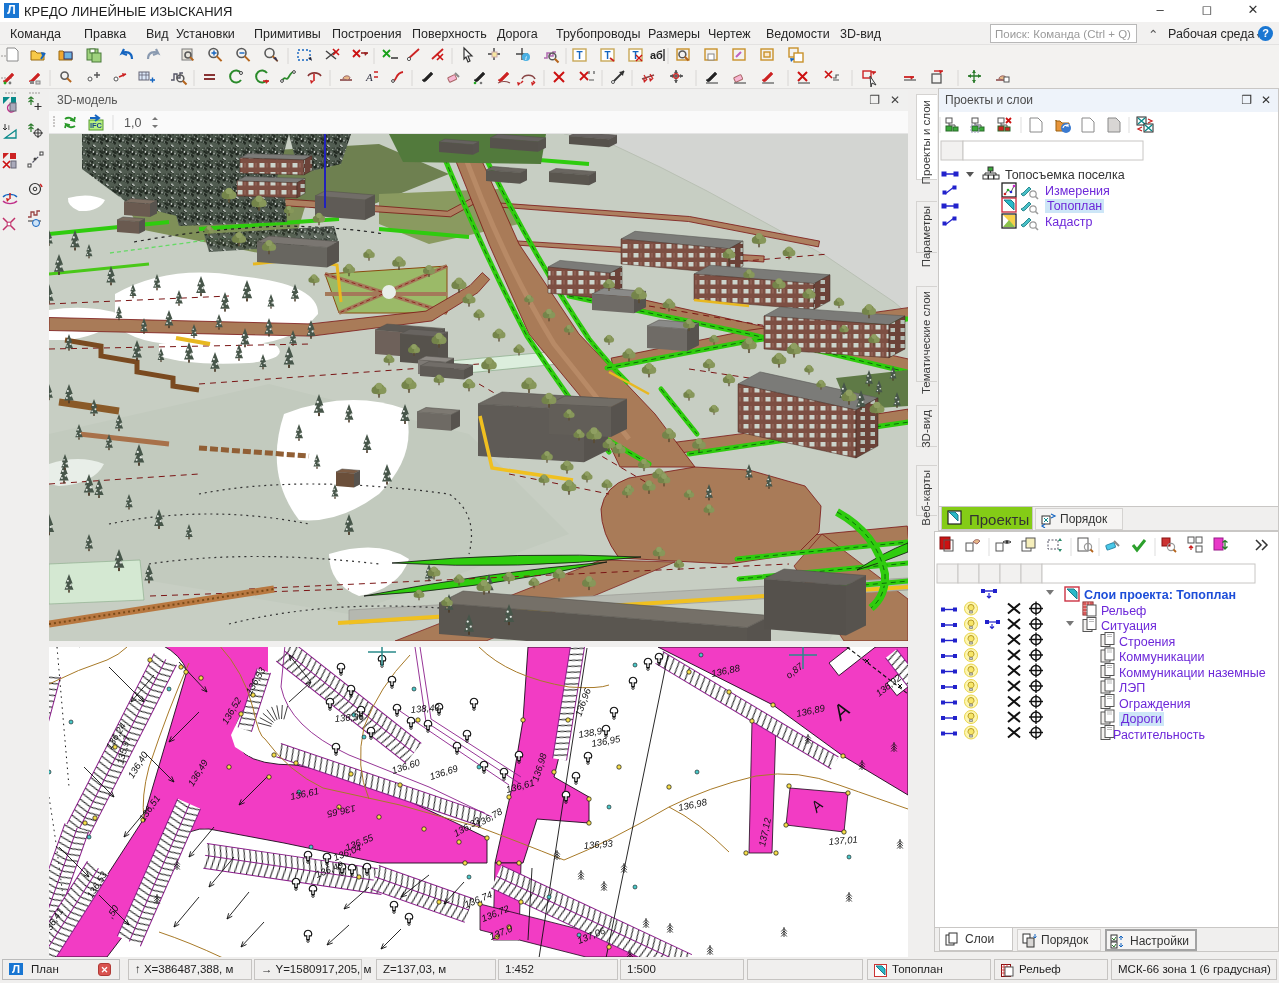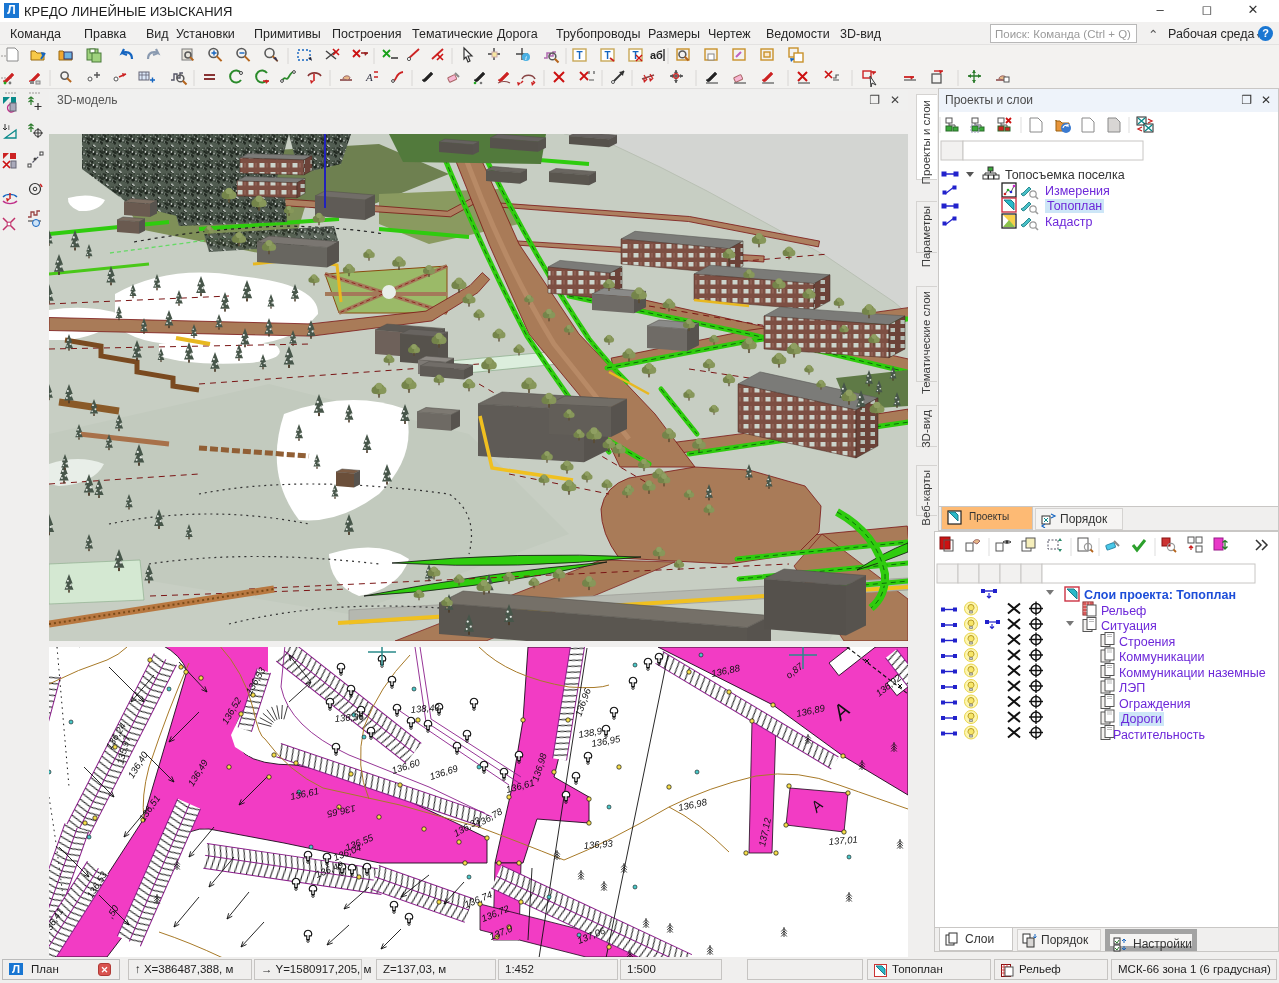--- a/index.html
+++ b/index.html
@@ -36,21 +36,21 @@
   <div class="winbtn" style="left:1190px">◻</div>
   <div class="winbtn" style="left:1236px">✕</div>
 </div>
 <div id="menubar">
   <span class="menu" style="left:10px">Команда</span>
   <span class="menu" style="left:84px">Правка</span>
   <span class="menu" style="left:146px">Вид</span>
   <span class="menu" style="left:176px">Установки</span>
   <span class="menu" style="left:254px">Примитивы</span>
   <span class="menu" style="left:332px">Построения</span>
-  <span class="menu" style="left:412px">Тематические</span>
+  <span class="menu" style="left:412px">Поверхность</span>
   <span class="menu" style="left:497px">Дорога</span>
   <span class="menu" style="left:556px">Трубопроводы</span>
   <span class="menu" style="left:648px">Размеры</span>
   <span class="menu" style="left:708px">Чертеж</span>
   <span class="menu" style="left:766px">Ведомости</span>
   <span class="menu" style="left:840px">3D-вид</span>
   <span id="searchbox">Поиск: Команда (Ctrl + Q)</span>
   <span class="menu" style="left:1148px;color:#555">⌃</span>
   <span class="menu" style="left:1168px">Рабочая среда<span style="font-size:8px;color:#555">&nbsp;▾</span></span>
   <span style="position:absolute;left:1258px;top:4px;width:15px;height:15px;border-radius:8px;background:#1976d2;color:#fff;font-size:11px;font-weight:bold;text-align:center;line-height:15px">?</span>
@@ -440,20 +440,38 @@
         <path d="M1 12h13" stroke="#333"></path>
         <circle cx="9" cy="14" r="3.5" fill="#cfe4f7" stroke="#1565c0"></circle>
       </g>
     </svg>
   </div>
 <div id="view3d">
   <div id="view3d-title">
       <span style="position:absolute;left:8px;top:3px">3D-модель</span>
     <span style="position:absolute;right:28px;top:3px;color:#444">❐</span>
     <span style="position:absolute;right:8px;top:3px;color:#444">✕</span>
+    </div>
+  <div id="view3d-tools">
+      <svg width="859" height="23" style="position:absolute;left:0;top:0">
+        <g fill="#b8b6b4">
+          <circle cx="5" cy="6" r="1"></circle>
+          <circle cx="5" cy="9" r="1"></circle>
+          <circle cx="5" cy="12" r="1"></circle>
+          <circle cx="5" cy="15" r="1"></circle>
+        </g>
+        <path d="M16 8a6 6 0 0 1 9 2l-4-1m4 1l1-4" stroke="#2a9a2a" stroke-width="1.8" fill="none"></path>
+        <path d="M26 15a6 6 0 0 1-9-2l4 1m-4-1l-1 4" stroke="#2a9a2a" stroke-width="1.8" fill="none"></path>
+        <rect x="40" y="9" width="14" height="10" fill="#b8f080" stroke="#559a30"></rect>
+        <text x="47" y="17" font-size="7.5" text-anchor="middle" font-weight="bold" fill="#1a4a8a">IFC</text>
+        <path d="M41 7h8m-3-3l4 3-4 3" stroke="#1565c0" stroke-width="2" fill="none"></path>
+        <line x1="64" y1="4" x2="64" y2="19" stroke="#ddd"></line>
+        <text x="75" y="16" font-size="12.5" fill="#555">1,0</text>
+        <path d="M103 9l3-3 3 3zM103 14l3 3 3-3z" fill="#777"></path>
+      </svg>
     </div>
   <div id="canvas3d">
       <svg width="859" height="507" viewBox="0 0 859 507" style="position:absolute;left:0;top:0">
         <defs>
 <pattern id="forest" width="13" height="13" patternUnits="userSpaceOnUse">
  <rect width="13" height="13" fill="#515c51"></rect>
  <circle cx="4.2" cy="2.0" r="1.3" fill="#232b23"></circle>
             <circle cx="10.7" cy="1.2" r="1.2" fill="#465246"></circle>
             <circle cx="2.8" cy="1.1" r="1.1" fill="#2d362d"></circle>
             <circle cx="1.2" cy="5.5" r="1.4" fill="#232b23"></circle>
@@ -1317,21 +1335,21 @@
           <path d="M0 10l2-1 6-6 2 2-6 6-2 1z" fill="#49c0c8" stroke="#2a8a90"></path>
           <circle cx="12" cy="10" r="3.2" fill="none" stroke="#9a9a9a" stroke-width="1.2"></circle>
           <line x1="14.5" y1="12.5" x2="17" y2="15" stroke="#9a9a9a" stroke-width="1.6"></line>
         </g>
       </svg>
 <div class="treerow" style="left:66px;top:79px;font-weight:normal;color:#333">Топосъемка поселка</div>
 <div class="treerow" style="left:106px;top:95px">Измерения</div>
 <div class="treerow" style="left:106px;top:110px"><span style="background:#cde6f7;padding:0 2px">Топоплан</span></div>
 <div class="treerow" style="left:106px;top:126px">Кадастр</div>
 <div style="position:absolute;left:0px;top:417px;width:339px;height:24px;background:#f0efee;border-top:1px solid #c9c7c5">
-<div style="position:absolute;left:2px;top:0px;width:92px;height:23px;background:#fdba74;border:1px solid #c9c7c5;border-top:none;font-size:10px;color:#333">
+<div style="position:absolute;left:2px;top:0px;width:92px;height:23px;background:#84cc16;border:1px solid #c9c7c5;border-top:none;font-size:15px;color:#333">
           <svg width="17" height="17" style="position:absolute;left:5px;top:3px">
             <rect x="1" y="1" width="13" height="13" fill="#fff" stroke="#222" stroke-width="1.2"></rect>
             <path d="M2 2h6l3 3v6z" fill="#2ab8c8" stroke="#1a7a88"></path>
           </svg>
           <span style="position:absolute;left:27px;top:4px">Проекты</span>
         </div>
 <div style="position:absolute;left:96px;top:1px;width:88px;height:22px;background:#f5f4f3;border:1px solid #d5d3d1;font-size:12px;color:#333">
           <svg width="17" height="17" style="position:absolute;left:4px;top:2px">
             <rect x="2" y="5" width="8" height="8" fill="#fff" stroke="#333"></rect>
             <path d="M4 7l4 4m0-4l-4 4" stroke="#0a8a8a"></path>
@@ -1642,39 +1660,39 @@
         <span style="position:absolute;left:25px;top:4px">Слои</span>
       </div>
 <div style="position:absolute;left:82px;top:1px;width:84px;height:22px;background:#f5f4f3;border:1px solid #d5d3d1;font-size:12px;color:#333">
         <svg width="17" height="17" style="position:absolute;left:3px;top:2px">
           <rect x="2" y="2" width="7" height="9" fill="#fff" stroke="#333"></rect>
           <rect x="6" y="6" width="7" height="9" fill="#d8d6d4" stroke="#333"></rect>
           <path d="M14 2v4m-1.5-1.5l1.5 1.5 1.5-1.5" stroke="#1565c0" fill="none"></path>
         </svg>
         <span style="position:absolute;left:23px;top:3px">Порядок</span>
       </div>
-<div style="position:absolute;left:170px;top:1px;width:92px;height:22px;background:#f5f4f3;border:5px solid #a3a3a3;font-size:12px;color:#333">
+<div style="position:absolute;left:170px;top:1px;width:92px;height:22px;background:#f5f4f3;border:2px solid #a3a3a3;font-size:12px;color:#333">
         <svg width="17" height="17" style="position:absolute;left:3px;top:2px">
           <rect x="1" y="2" width="6" height="6" fill="#fff" stroke="#333"></rect>
           <path d="M2 5l2 2 2-3" stroke="#2a7a2a" fill="none"></path>
           <rect x="1" y="9" width="6" height="6" fill="#fff" stroke="#333"></rect>
           <path d="M2 12l2 2 2-3" stroke="#2a7a2a" fill="none"></path>
           <path d="M11 3v4m-2-2l2-2 2 2M11 14v-4m-2 2l2 2 2-2" stroke="#1565c0" fill="none"></path>
         </svg>
         <span style="position:absolute;left:23px;top:3px">Настройки</span>
       </div>
 </div>
   </div>
 <div id="statusbar">
   <div class="scell" style="left:2px;width:118px;border-color:#bbb"><span style="color:#fff;background:#1976d2;font-weight:bold;padding:0 3px;margin-right:8px">Л</span>План<span style="position:absolute;right:8px;top:3px;width:13px;height:13px;background:#d9534f;border:1px solid #b03a36;border-radius:3px;color:#fff;font-size:9px;text-align:center;line-height:13px;font-weight:bold">✕</span></div>
   <div class="scell" style="left:128px;width:124px">↑ X=386487,388, м</div>
   <div class="scell" style="left:254px;width:108px">→ Y=1580917,205, м</div>
   <div class="scell" style="left:376px;width:120px">Z=137,03, м</div>
   <div class="scell" style="left:498px;width:120px">1:452</div>
-  <div class="scell" style="left:620px;width:102px">1:500</div>
+  <div class="scell" style="left:620px;width:124px">1:500</div>
   <div class="scell" style="left:747px;width:116px"></div>
   <div class="scell" style="left:867px;width:124px;padding-left:24px"><svg width="13" height="13" style="position:absolute;left:6px;top:4px">
         <rect x="0.5" y="0.5" width="12" height="12" fill="#fff" stroke="#c33"></rect>
         <path d="M2 2h6l3 3v6z" fill="#2ab8c8" stroke="#1a7a88"></path>
       </svg>Топоплан</div>
   <div class="scell" style="left:994px;width:114px;padding-left:24px"><svg width="13" height="13" style="position:absolute;left:6px;top:4px">
         <rect x="0.5" y="0.5" width="9" height="12" fill="#fff" stroke="#881111"></rect>
         <path d="M0 3h10M0 6h10M0 9h10M3 0v12M6 0v12" stroke="#cc2222" stroke-width="0.8"></path>
         <rect x="4" y="3" width="8" height="9" fill="#fff" stroke="#555"></rect>
       </svg>Рельеф</div>

